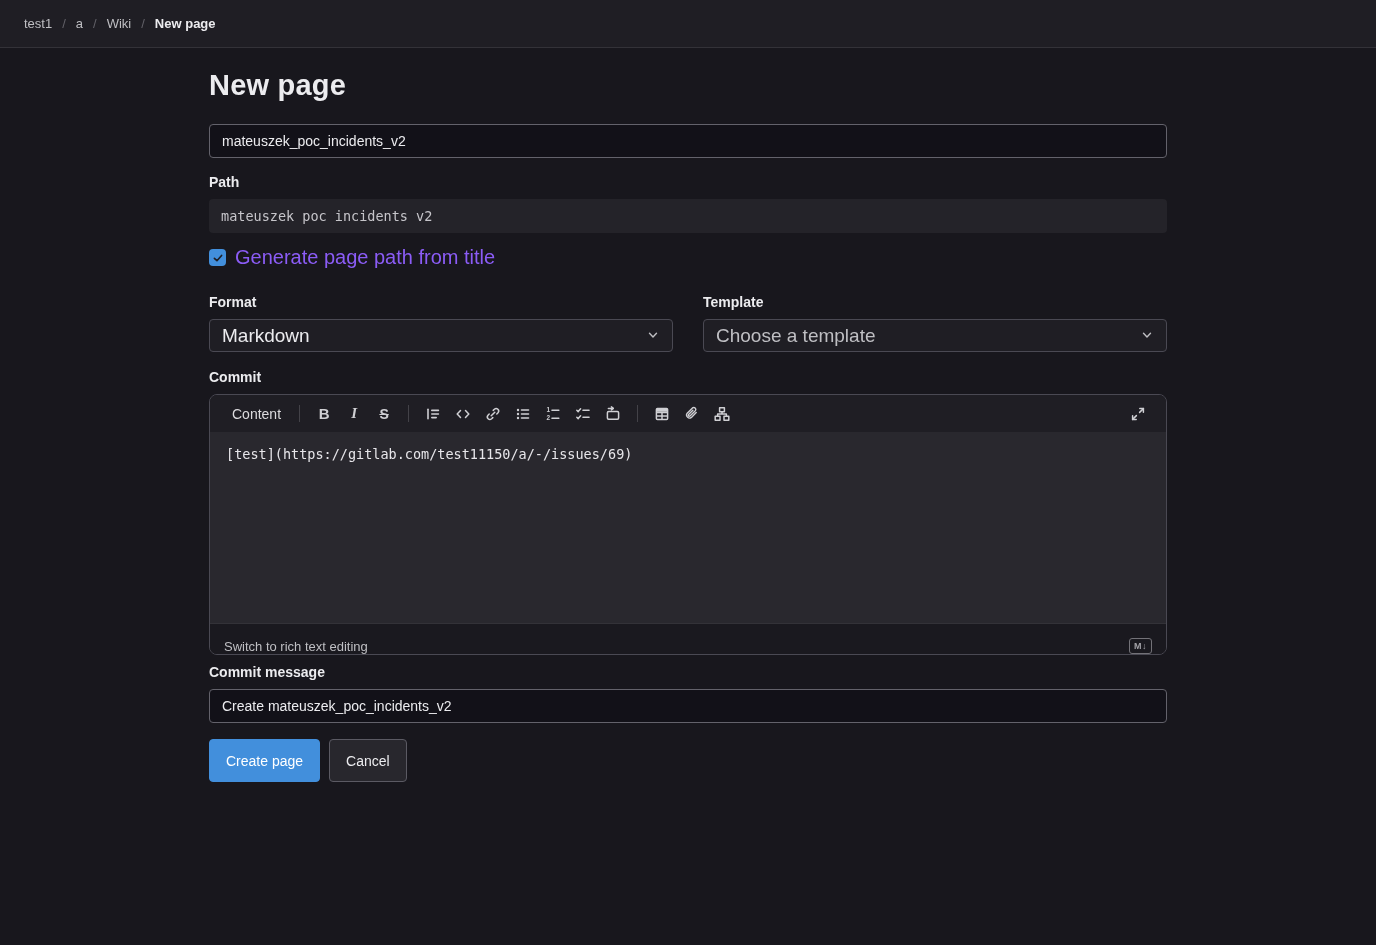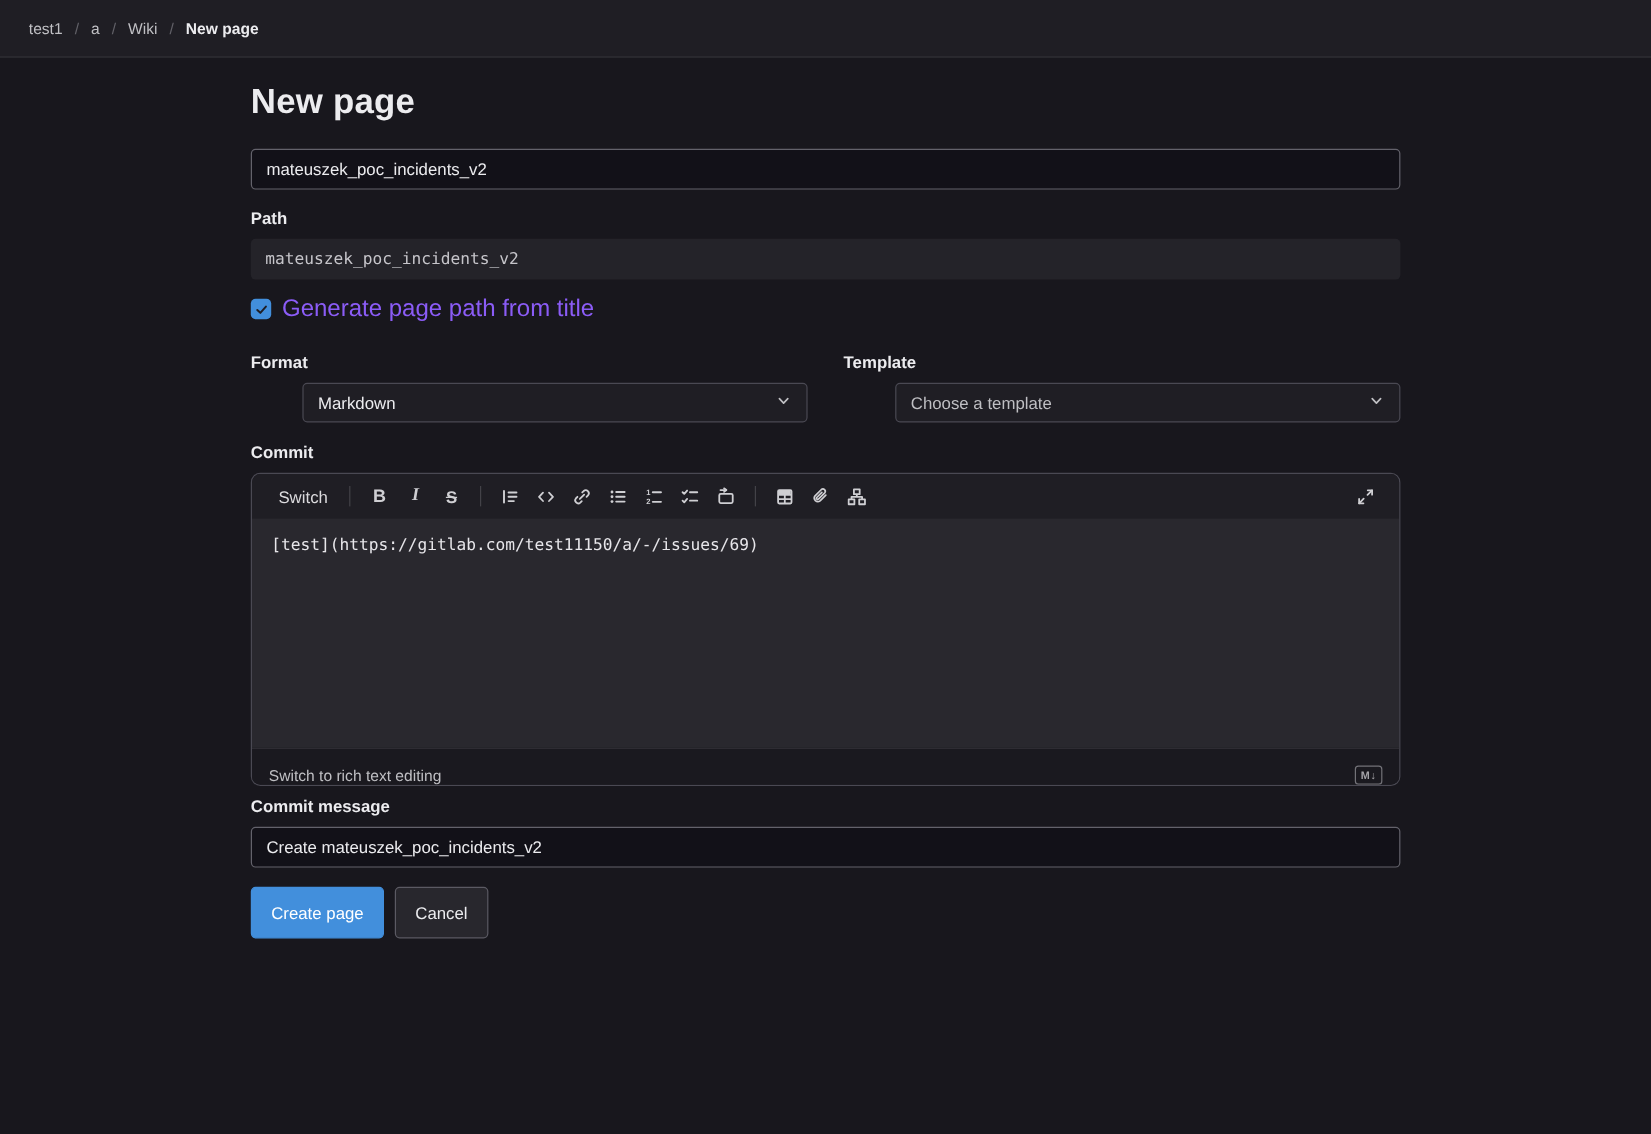--- a/index.html
+++ b/index.html
@@ -73,22 +73,21 @@
   .two-col { display: flex; gap: 30px; margin-bottom: 17px; }
   .col { flex: 1; }
   .select-control {
     height: 33px;
     background: #1f1e24;
     border: 1px solid #4a4953;
     border-radius: 4px;
     display: flex; align-items: center; justify-content: space-between;
     padding: 0 12px;
     cursor: pointer;
-    font-size: 14px;
-    margin-left: 43px;
+    font-size: 19px;
   }
   .select-value { color: #ececef; }
   .select-value.placeholder { color: #bfbfc3; }
 
   
   .editor {
     border: 1px solid #4a4953;
     border-radius: 8px;
     overflow: hidden;
     margin-bottom: 9px;
@@ -233,21 +232,21 @@
         </span>
       </div>
     </div>
   </div>
 
   <div>
     <label class="form-label">Commit</label>
 
     <div class="editor">
       <div class="editor-toolbar">
-        <button class="tb-preview">Switch</button>
+        <button class="tb-preview">Content</button>
         <span class="tb-sep"></span>
 
         <button class="tb-btn">
             <span class="glyph-b">B</span>
           </button>
         <button class="tb-btn">
             <span class="glyph-i">I</span>
           </button>
         <button class="tb-btn">
             <span class="glyph-s">S</span>

